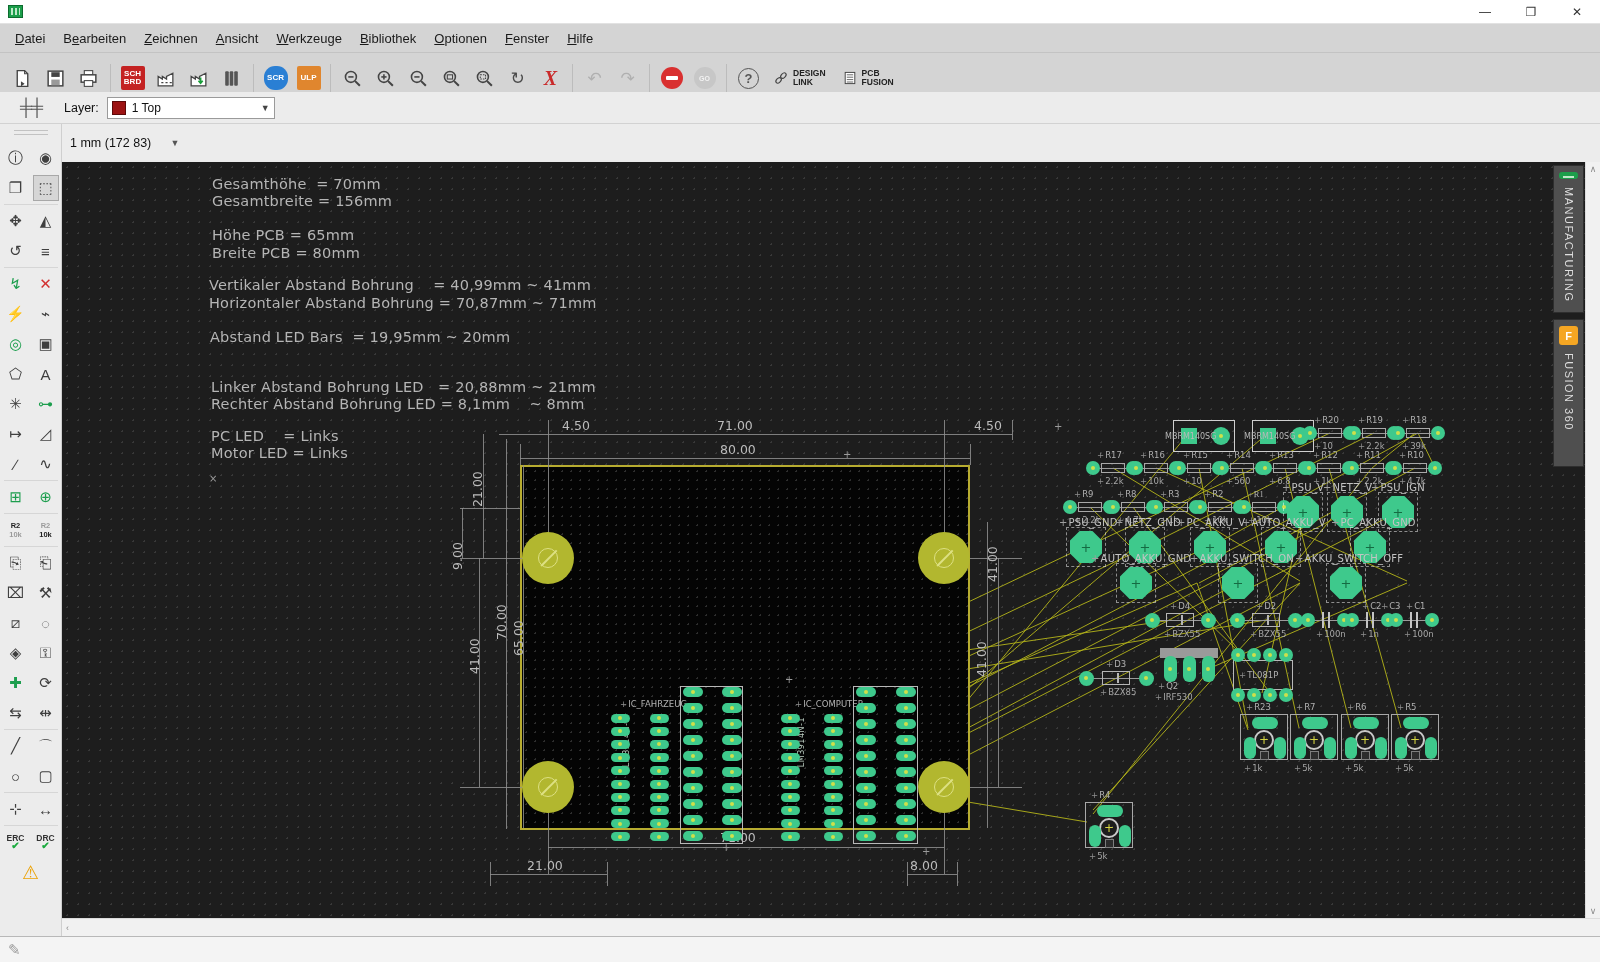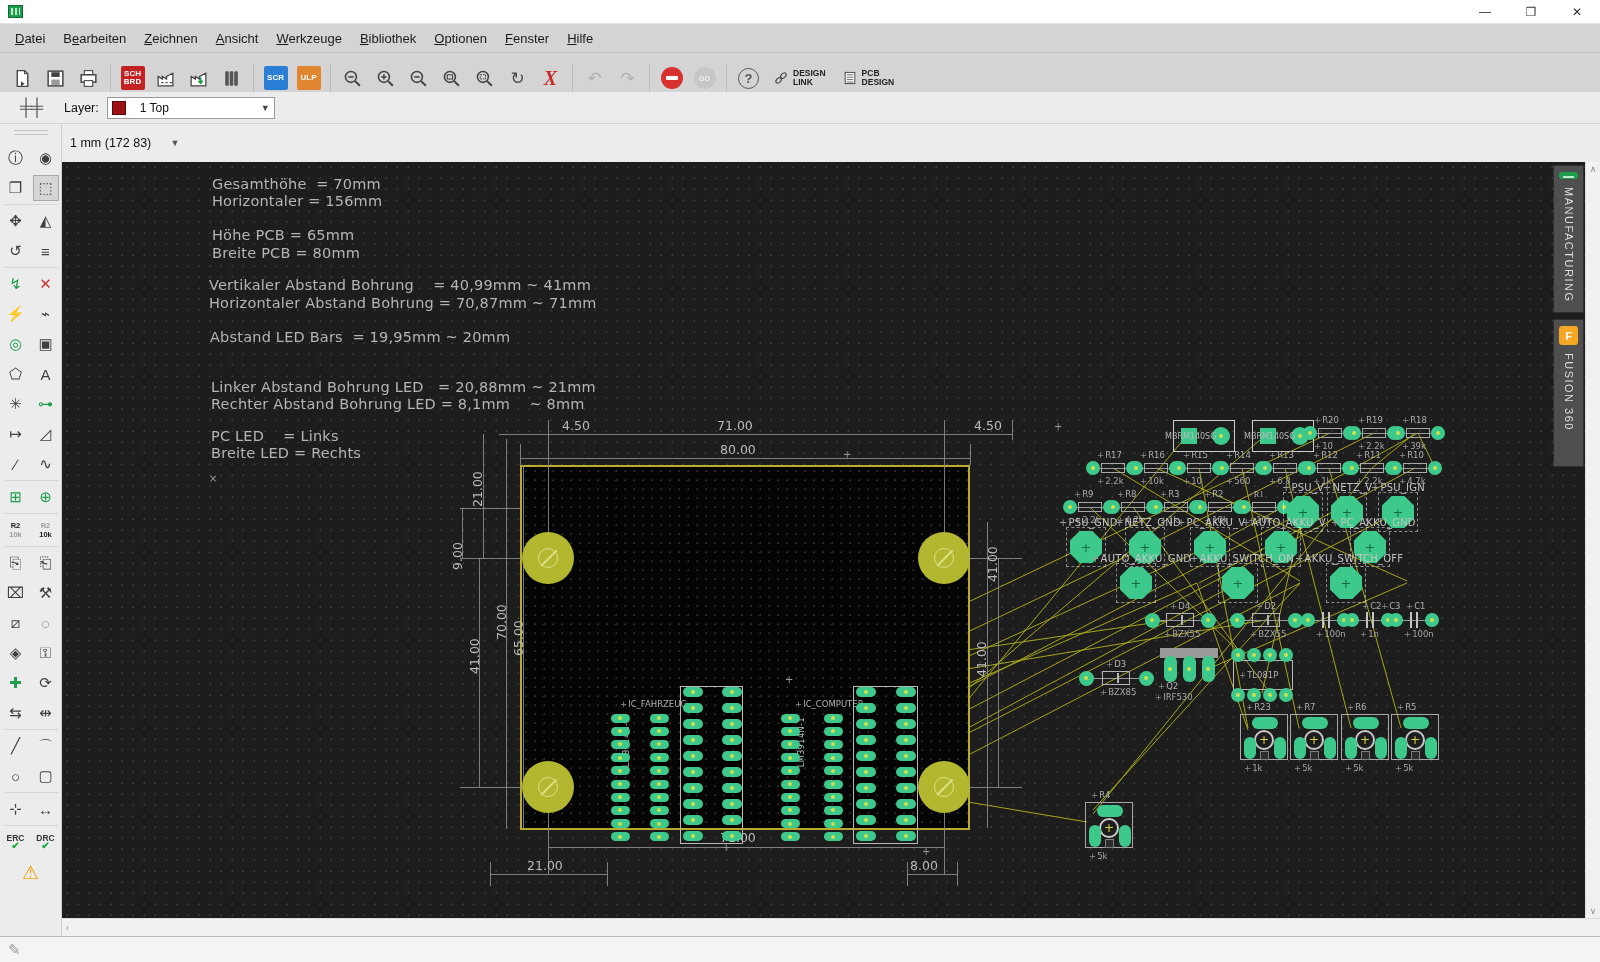--- a/index.html
+++ b/index.html
@@ -38,21 +38,21 @@
   .helpc { width:21px; height:21px; border-radius:50%; border:1.6px solid #555; color:#555; font-size:13px;
     font-weight:bold; display:flex; align-items:center; justify-content:center; }
   .tbtext { display:flex; align-items:center; gap:4px; font-size:8.5px; font-weight:bold; color:#222;
     line-height:1.1; padding:0 8px; white-space:pre-line; }
   
   .layerbar { position:absolute; left:0; top:92px; width:1600px; height:32px; background:#ececec;
     border-bottom:1px solid #d2d2d2; display:flex; align-items:center; }
   .gridicon { width:62px; text-align:center; font-size:17px; color:#555; letter-spacing:-1px; }
   .layerlabel { font-size:12.5px; color:#111; margin:0 8px 0 2px; }
   .layersel { width:168px; height:22px; background:#fff; border:1px solid #9a9a9a; display:flex;
-    align-items:center; padding:0 4px; gap:14px; }
+    align-items:center; padding:0 4px; gap:6px; }
   .swatch { width:14px; height:14px; background:#9c1212; border:1px solid #5c0808; }
   .layersel .val { font-size:12px; color:#111; flex:1; }
   .layersel .car { font-size:9px; color:#444; }
   
   .cmdbar { position:absolute; left:62px; top:124px; width:1538px; height:38px; background:#ececec;
     display:flex; align-items:center; }
   .coords { font-size:12.5px; color:#111; width:104px; padding-left:8px; }
   .cmdinput { flex:1; height:26px; background:#d6d6d6; border:1px solid #b0b0b0; font-size:12.5px;
     color:#333; padding:0 8px; font-family:"Liberation Sans", sans-serif; }
   .cmdinput::placeholder { color:#8a8a8a; }
@@ -205,21 +205,21 @@
     </span>
     <span class="tbtn">
       <svg viewBox="0 0 20 20">
         <rect x="4" y="3" width="3.4" height="14" rx="1" fill="#555"></rect>
         <rect x="8.3" y="3" width="3.4" height="14" rx="1" fill="#555"></rect>
         <rect x="12.6" y="3" width="3.4" height="14" rx="1" fill="#555"></rect>
       </svg>
     </span>
     <span class="tsep"></span>
     <span class="tbtn">
-      <span class="badge" style="background: rgb(42, 127, 212);">SCR</span>
+      <span class="badge" style="background: rgb(42, 127, 212); border-radius: 11px;">SCR</span>
     </span>
     <span class="tbtn">
       <span class="badge" style="background: rgb(224, 134, 46);">ULP</span>
     </span>
     <span class="tsep"></span>
     <span class="tbtn">
       <svg viewBox="0 0 20 20">
         <circle cx="8.5" cy="8.5" r="5.2" fill="none" stroke="#444" stroke-width="1.5"></circle>
         <line x1="12.5" y1="12.5" x2="17" y2="17" stroke="#444" stroke-width="2"></line>
         <line x1="6" y1="8.5" x2="11" y2="8.5" stroke="#444" stroke-width="1.5"></line>
@@ -280,21 +280,21 @@
     </span>
     <span class="tbtext"><svg viewBox="0 0 20 20" width="16" height="16">
         <ellipse cx="7" cy="13" rx="4" ry="2.6" transform="rotate(-45 7 13)" fill="none" stroke="#444" stroke-width="1.4"></ellipse>
         <ellipse cx="13" cy="7" rx="4" ry="2.6" transform="rotate(-45 13 7)" fill="none" stroke="#444" stroke-width="1.4"></ellipse>
       </svg><span>DESIGN
 LINK</span></span>
     <span class="tbtext"><svg viewBox="0 0 20 20" width="16" height="16">
         <rect x="4" y="3" width="12" height="14" fill="#fff" stroke="#444" stroke-width="1.2"></rect>
         <path d="M6 6h8M6 9h8M6 12h8M6 15h8" stroke="#444"></path>
       </svg><span>PCB
-DESIGN</span></span>
+FUSION</span></span>
   </div>
 
 <div class="layerbar">
   <span class="gridicon">╪╪</span>
   <span class="layerlabel">Layer:</span>
   <span class="layersel">
     <span class="swatch"></span>
     <span class="val">1 Top</span>
     <span class="car">▼</span>
   </span>
@@ -457,30 +457,30 @@
       <line x1="1135" y1="421" x2="1186" y2="568" stroke="#b5b51a" stroke-width="1" opacity="0.9"></line>
       <line x1="1238" y1="421" x2="1031" y2="648" stroke="#b5b51a" stroke-width="1" opacity="0.9"></line>
       <line x1="1345" y1="421" x2="1146" y2="507" stroke="#b5b51a" stroke-width="1" opacity="0.9"></line>
       <line x1="906" y1="640" x2="1025" y2="660" stroke="#b5b51a" stroke-width="1" opacity="0.9"></line>
       <line x1="1356" y1="271" x2="1373" y2="306" stroke="#b5b51a" stroke-width="1" opacity="0.9"></line>
       <line x1="1310" y1="306" x2="1353" y2="271" stroke="#b5b51a" stroke-width="1" opacity="0.9"></line>
     </svg>
   <div id="canvas-items">
       <div class="board" style="left: 458px; top: 303px; width: 450px; height: 365px; position: absolute;"></div>
       <div class="note" style="left: 150px; top: 14px; position: absolute;">Gesamthöhe  = 70mm</div>
-      <div class="note" style="left: 150px; top: 31px; position: absolute;">Horizontaler = 156mm</div>
+      <div class="note" style="left: 150px; top: 31px; position: absolute;">Gesamtbreite = 156mm</div>
       <div class="note" style="left: 150px; top: 65px; position: absolute;">Höhe PCB = 65mm</div>
       <div class="note" style="left: 150px; top: 83px; position: absolute;">Breite PCB = 80mm</div>
       <div class="note" style="left: 147px; top: 115px; position: absolute;">Vertikaler Abstand Bohrung    = 40,99mm ~ 41mm</div>
       <div class="note" style="left: 147px; top: 133px; position: absolute;">Horizontaler Abstand Bohrung = 70,87mm ~ 71mm</div>
       <div class="note" style="left: 148px; top: 167px; position: absolute;">Abstand LED Bars  = 19,95mm ~ 20mm</div>
       <div class="note" style="left: 149px; top: 217px; position: absolute;">Linker Abstand Bohrung LED   = 20,88mm ~ 21mm</div>
       <div class="note" style="left: 149px; top: 234px; position: absolute;">Rechter Abstand Bohrung LED = 8,1mm    ~ 8mm</div>
       <div class="note" style="left: 149px; top: 266px; position: absolute;">PC LED    = Links</div>
-      <div class="note" style="left: 149px; top: 283px; position: absolute;">Breite LED = Rechts</div>
+      <div class="note" style="left: 149px; top: 283px; position: absolute;">Motor LED = Links</div>
       <div class="dl" style="left: 486px; top: 272px; width: 396px; height: 1px; position: absolute;"></div>
       <div class="dl" style="left: 437px; top: 272px; width: 49px; height: 1px; position: absolute;"></div>
       <div class="dl" style="left: 882px; top: 272px; width: 68px; height: 1px; position: absolute;"></div>
       <div class="dl" style="left: 458px; top: 296px; width: 450px; height: 1px; position: absolute;"></div>
       <div class="dl" style="left: 398px; top: 396px; width: 88px; height: 1px; position: absolute;"></div>
       <div class="dl" style="left: 882px; top: 396px; width: 78px; height: 1px; position: absolute;"></div>
       <div class="dl" style="left: 398px; top: 625px; width: 88px; height: 1px; position: absolute;"></div>
       <div class="dl" style="left: 882px; top: 625px; width: 78px; height: 1px; position: absolute;"></div>
       <div class="dl" style="left: 486px; top: 685px; width: 396px; height: 1px; position: absolute;"></div>
       <div class="dl" style="left: 428px; top: 712px; width: 117px; height: 1px; position: absolute;"></div>

